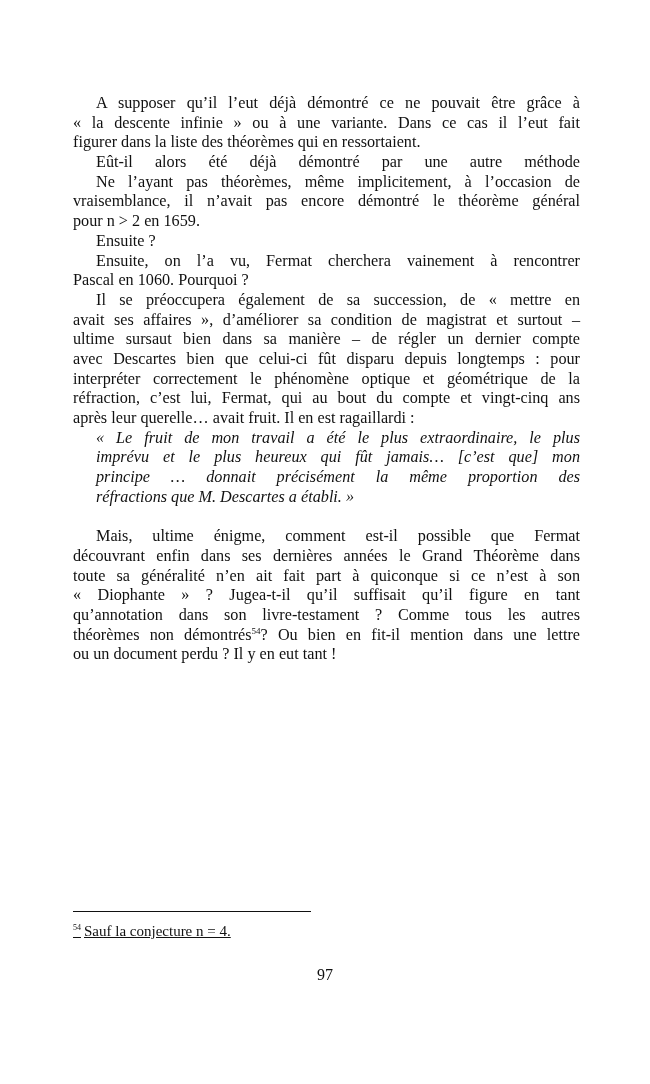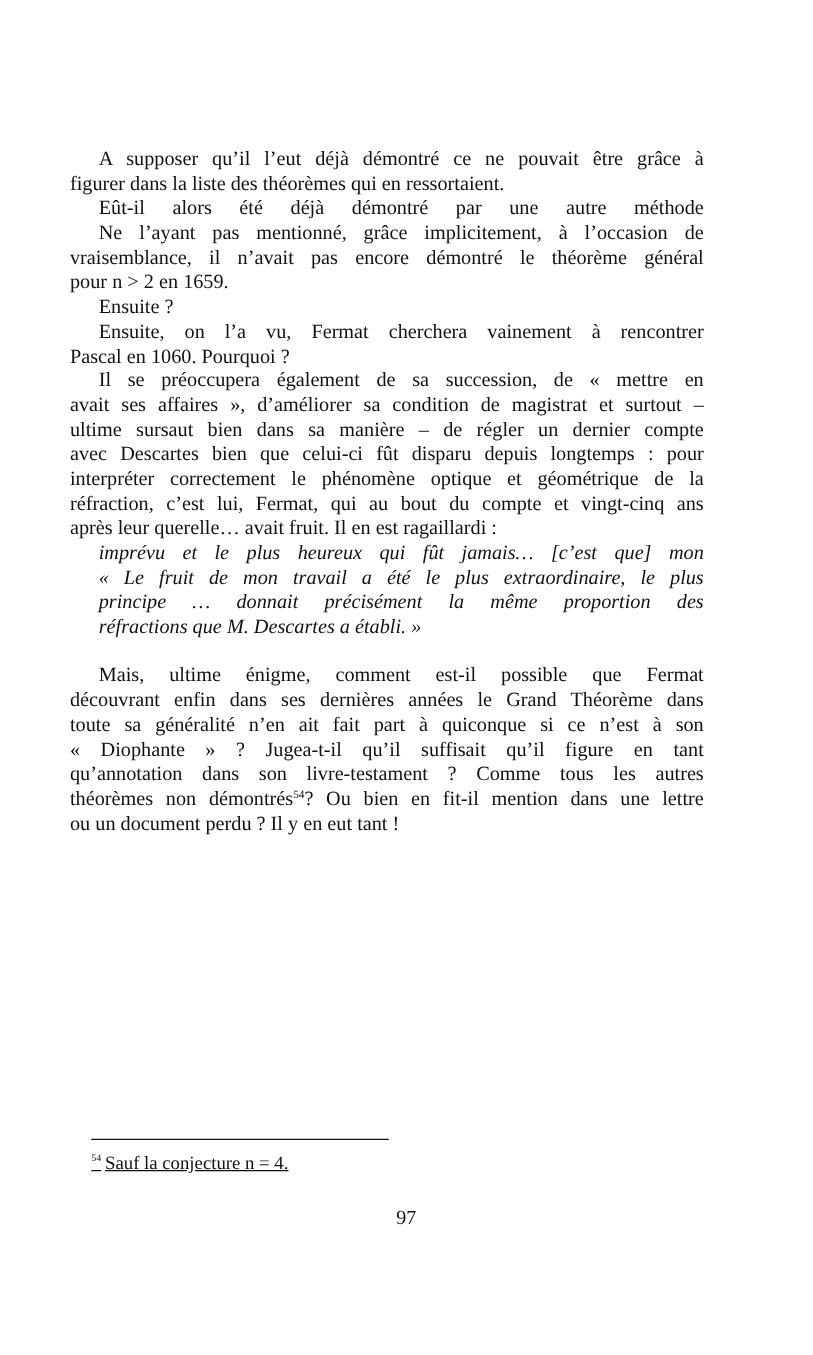--- a/index.html
+++ b/index.html
@@ -15,26 +15,25 @@
       font-family: "Liberation Serif", "DejaVu Serif", serif;
       color: #111111;
     }
     .page {
       position: absolute;
       left: 0; top: 0;
       width: 650px; height: 1084px;
     }
     .body-text {
       position: absolute;
-      left: 56px;
+      left: 73px;
       top: 94px;
       width: 507px;
       font-size: 16.2px;
       line-height: 19.7px;
-      margin-top: 24px;
     }
     .line {
       display: block;
       height: 19.7px;
       white-space: nowrap;
       text-align: justify;
       text-align-last: justify;
       overflow: visible;
     }
     .line.last {
@@ -89,44 +88,45 @@
     }
   </style>
 </head>
 <body>
 
 <div class="page">
 
   <div class="body-text">
 
     <span class="line indent">A supposer qu’il l’eut déjà démontré ce ne pouvait être grâce à</span>
+    <span class="line">« la descente infinie » ou à une variante. Dans ce cas il l’eut fait</span>
     <span class="line last">figurer dans la liste des théorèmes qui en ressortaient.</span>
 
     <span class="line indent">Eût-il alors été déjà démontré par une autre méthode</span>
 
-    <span class="line indent">Ne l’ayant pas mentionné, grâce implicitement, à l’occasion de</span>
+    <span class="line indent">Ne l’ayant pas théorèmes, même implicitement, à l’occasion de</span>
     <span class="line">vraisemblance, il n’avait pas encore démontré le théorème général</span>
     <span class="line last">pour n &gt; 2 en 1659.</span>
 
     <span class="line indent last">Ensuite ?</span>
 
     <span class="line indent">Ensuite, on l’a vu, Fermat cherchera vainement à rencontrer</span>
     <span class="line last">Pascal en 1060. Pourquoi ?</span>
 
     <span class="line indent">Il se préoccupera également de sa succession, de « mettre en</span>
     <span class="line">avait ses affaires », d’améliorer sa condition de magistrat et surtout –</span>
     <span class="line">ultime sursaut bien dans sa manière – de régler un dernier compte</span>
     <span class="line">avec Descartes bien que celui-ci fût disparu depuis longtemps : pour</span>
     <span class="line">interpréter correctement le phénomène optique et géométrique de la</span>
     <span class="line">réfraction, c’est lui, Fermat, qui au bout du compte et vingt-cinq ans</span>
     <span class="line last">après leur querelle… avait fruit. Il en est ragaillardi :</span>
 
     <div>
+      <span class="line quote">« Le fruit de mon travail a été le plus extraordinaire, le plus</span>
       <span class="line quote">imprévu et le plus heureux qui fût jamais… [c’est que] mon</span>
-      <span class="line quote">« Le fruit de mon travail a été le plus extraordinaire, le plus</span>
       <span class="line quote">principe … donnait précisément la même proportion des</span>
       <span class="line quote last">réfractions que M. Descartes a établi. »</span>
     </div>
 
     <span class="line blank"></span>
 
     <span class="line indent">Mais, ultime énigme, comment est-il possible que Fermat</span>
     <span class="line">découvrant enfin dans ses dernières années le Grand Théorème dans</span>
     <span class="line">toute sa généralité n’en ait fait part à quiconque si ce n’est à son</span>
     <span class="line">« Diophante » ? Jugea-t-il qu’il suffisait qu’il figure en tant</span>

